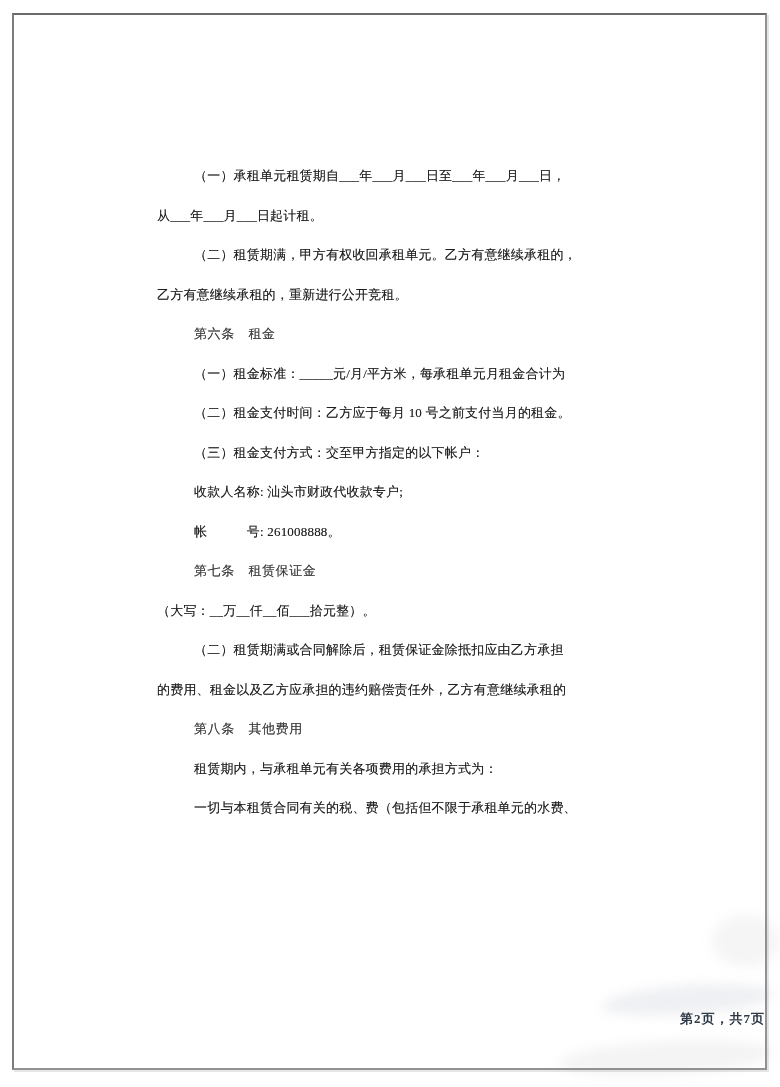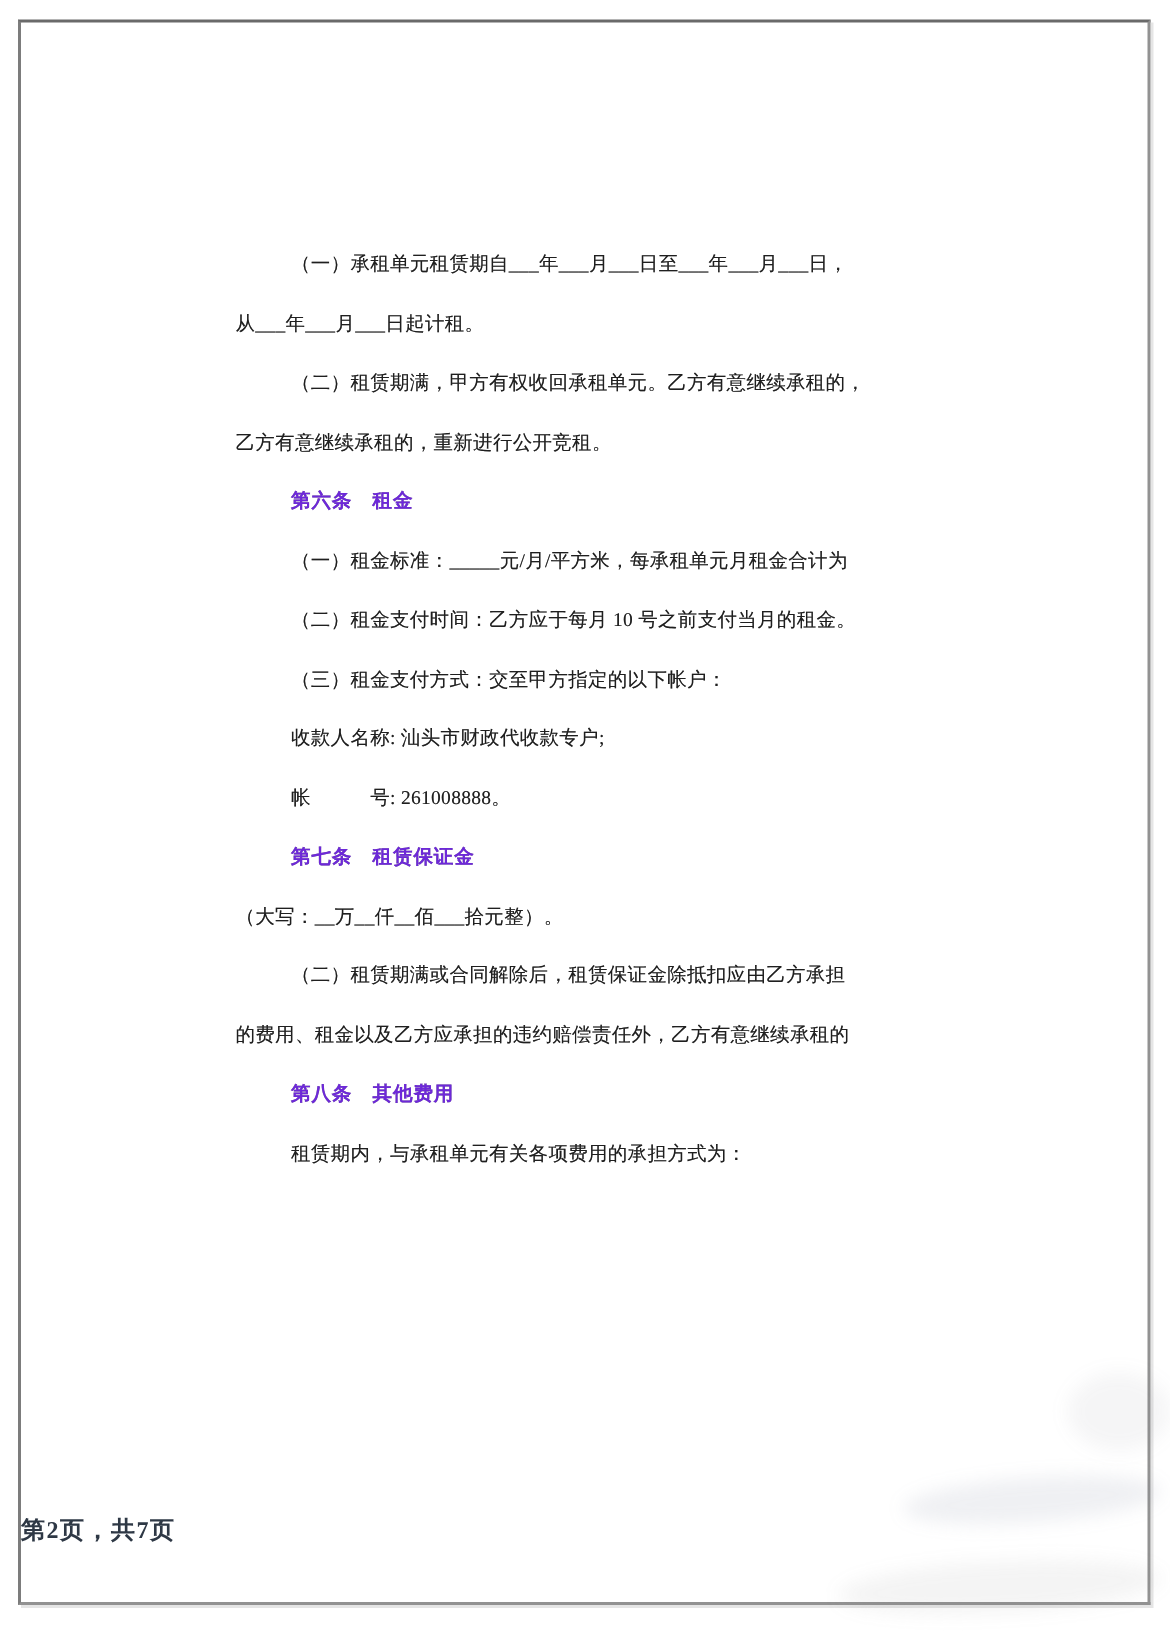--- a/index.html
+++ b/index.html
@@ -33,28 +33,28 @@
   .line {
     height: 39.5px;
     line-height: 39.5px;
     font-size: 13px;
     color: #1f1f1f;
     letter-spacing: 0.2px;
     white-space: nowrap;
     text-shadow: 0 0 0.4px rgba(40,40,40,0.55);
   }
   .indent { padding-left: 37px; }
-  .heading { font-weight: bold; color: #6d28d9; letter-spacing: 0.6px; }
+  .heading { font-weight: normal; color: #404040; letter-spacing: 0.6px; }
   .footer {
     position: absolute;
     left: 0;
     top: 995px;
     width: 100%;
-    text-align: left;
-    font-size: 16px;
+    text-align: right;
+    font-size: 13px;
     font-weight: bold;
     color: #2e3845;
     letter-spacing: 1px;
   }
   
   .smudge { position: absolute; border-radius: 50%; filter: blur(6px); pointer-events: none; }
   .sm1 { left: 588px; top: 970px; width: 172px; height: 30px; background: rgba(105,120,150,0.11); transform: rotate(-4deg); }
   .sm2 { left: 545px; top: 1026px; width: 215px; height: 34px; background: rgba(110,110,118,0.08); transform: rotate(-3deg); }
   .sm3 { left: 698px; top: 900px; width: 68px; height: 52px; background: rgba(120,120,126,0.07); }
 </style>
@@ -74,20 +74,21 @@
       <div class="line indent">（二）租金支付时间：乙方应于每月 10 号之前支付当月的租金。</div>
       <div class="line indent">（三）租金支付方式：交至甲方指定的以下帐户：</div>
       <div class="line indent">收款人名称: 汕头市财政代收款专户;</div>
       <div class="line indent">帐　　　号: 261008888。</div>
       <div class="line indent heading">第七条　租赁保证金</div>
       <div class="line">（大写：__万__仟__佰___拾元整）。</div>
       <div class="line indent">（二）租赁期满或合同解除后，租赁保证金除抵扣应由乙方承担</div>
       <div class="line">的费用、租金以及乙方应承担的违约赔偿责任外，乙方有意继续承租的</div>
       <div class="line indent heading">第八条　其他费用</div>
       <div class="line indent">租赁期内，与承租单元有关各项费用的承担方式为：</div>
+      <div class="line indent">一切与本租赁合同有关的税、费（包括但不限于承租单元的水费、</div>
     </div>
 
     <div class="footer">第2页，共7页</div>
 
     <div class="smudge sm1"></div>
     <div class="smudge sm2"></div>
     <div class="smudge sm3"></div>
   </div>
 </div>
 

